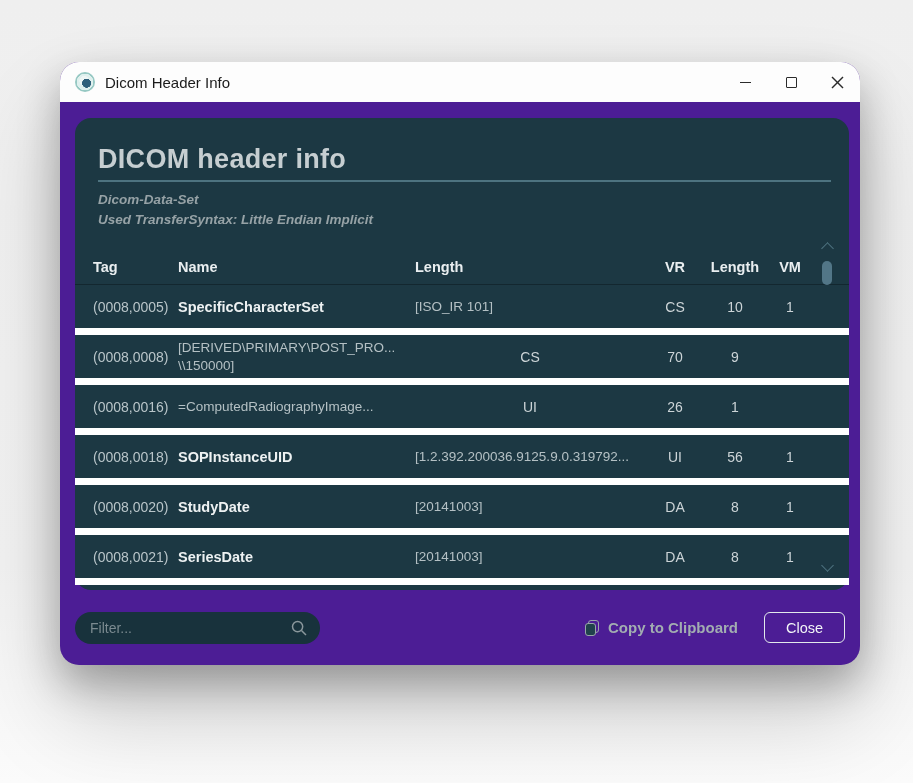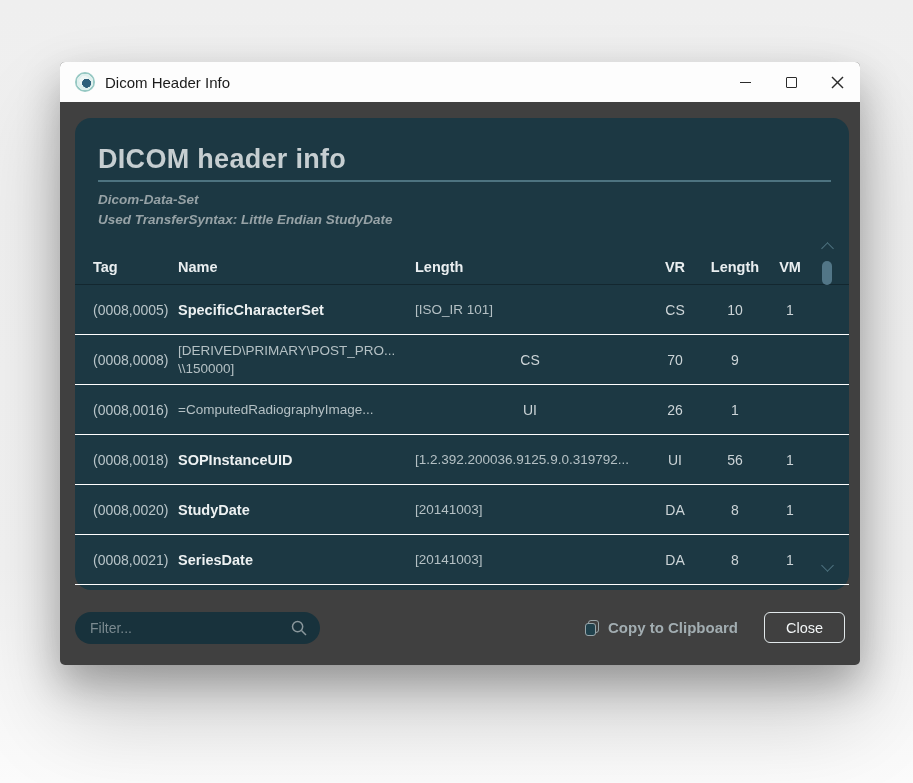--- a/index.html
+++ b/index.html
@@ -1,21 +1,21 @@
 <!DOCTYPE html>
 <html><head>
 <meta charset="utf-8">
 <style>
   * { margin:0; padding:0; box-sizing:border-box; }
   html,body { width:913px; height:783px; font-family:"Liberation Sans", sans-serif; }
   body { background:linear-gradient(180deg,#efefef 0%,#f2f2f2 72%,#fbfbfb 100%); position:relative; overflow:hidden; }
 
   
   .window { position:absolute; left:60px; top:62px; width:800px; height:603px;
-            border-radius:5px; background:#404040; overflow:hidden;
+            border-radius:19px; background:#4c1d95; overflow:hidden;
             box-shadow:0 18px 40px rgba(0,0,0,.28), 0 50px 90px rgba(0,0,0,.18); }
 
   .titlebar { position:absolute; left:0; top:0; right:0; height:40px; background:#fdfdfd;
               display:flex; align-items:center; }
   .app-icon { width:20px; height:20px; border-radius:50%; margin-left:15px; flex:0 0 auto;
               background:
                 radial-gradient(circle at 58% 56%, #2e5f7a 0 27%, rgba(46,95,122,0) 29%),
                 radial-gradient(circle at 46% 44%, #eef6f5 0 30%, rgba(238,246,245,0) 32%),
                 radial-gradient(circle at 50% 50%, #dff0ee 0 58%, #96c8c3 60% 100%); }
   .title-text { margin-left:10px; font-size:15px; color:#1b1b1b; }
@@ -32,21 +32,21 @@
   .heading-rule { position:absolute; left:23px; right:18px; top:62px; height:2px; background:#4d7380; }
   .subtitle { position:absolute; left:23px; top:72px; font-style:italic; font-weight:700;
               font-size:13.5px; color:#96a2a6; line-height:19.5px; }
 
   
   .table { position:absolute; left:0; right:0; top:132px; }
   .thead, .trow { display:grid; grid-template-columns:85px 237px 230px 60px 60px 50px;
                   padding-left:18px; align-items:center; }
   .thead { height:35px; font-size:14.5px; font-weight:600; color:#e9eef0;
            border-bottom:1px solid #13272f; }
-  .trow { height:50px; border-bottom:1px solid #ffffff; }
+  .trow { height:50px; border-bottom:7px solid #ffffff; }
   .c-tag   { font-size:14px;  color:#b9c5c9; }
   .c-name  { font-size:14.5px; font-weight:600; color:#edf1f2; }
   .c-value { font-size:13.5px; color:#b4c0c4; line-height:18px; }
   .c-mid   { font-size:14px; color:#ccd4d7; text-align:center; }
   .thead .c-mid { font-size:14.5px; font-weight:600; color:#e9eef0; }
   .thead .c-value { font-size:14.5px; font-weight:600; color:#e9eef0; }
 
   
   .vscroll { position:absolute; right:16px; top:126px; width:12px; bottom:18px; }
   .chev { width:9px; height:9px; border-left:1.8px solid #4e7380; border-top:1.8px solid #4e7380; margin:0 auto; }
@@ -99,21 +99,21 @@
         </svg>
       </div>
     </div>
   </div>
 
   <div class="panel">
     <div class="heading">DICOM header info</div>
     <div class="heading-rule"></div>
     <div class="subtitle">
       <div>Dicom-Data-Set</div>
-      <div>Used TransferSyntax: Little Endian StudyDate</div>
+      <div>Used TransferSyntax: Little Endian Implicit</div>
     </div>
 
     <div class="table">
       <div class="thead">
         <span>Tag</span>
         <span>Name</span>
         <span class="c-value">Length</span>
         <span class="c-mid">VR</span>
         <span class="c-mid">Length</span>
         <span class="c-mid">VM</span>

